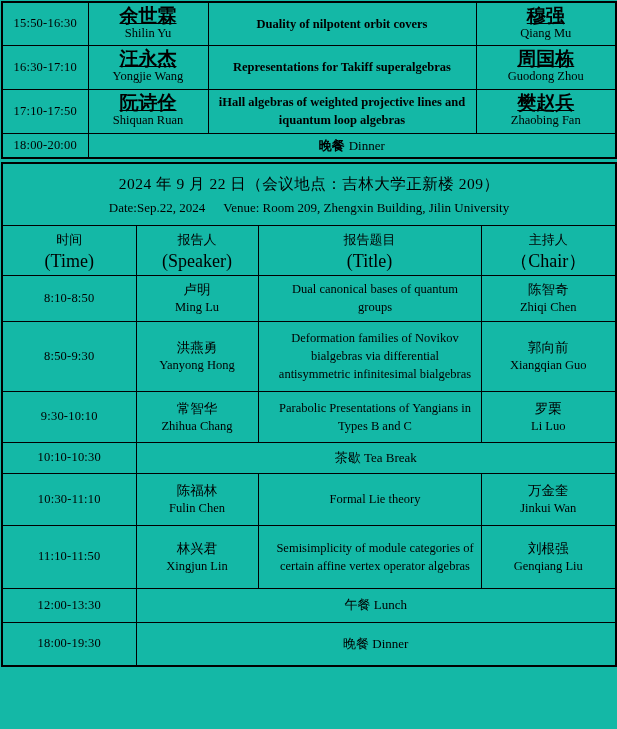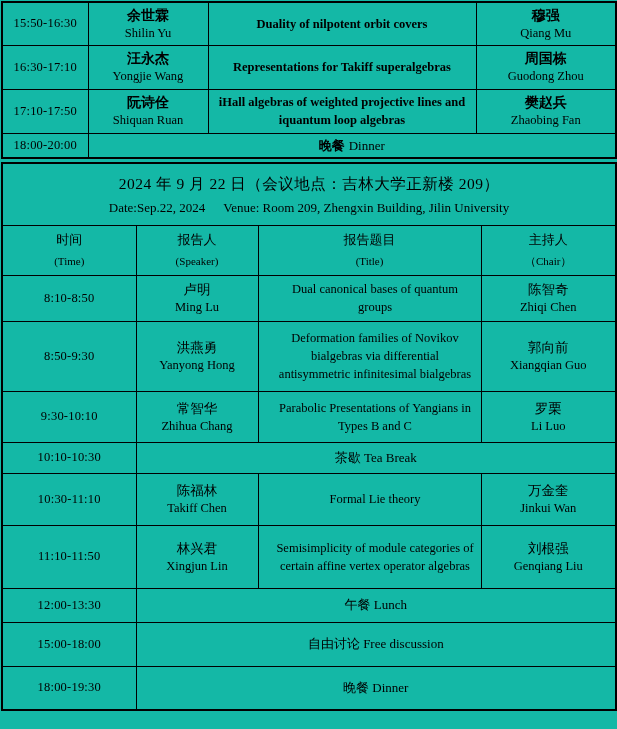--- a/index.html
+++ b/index.html
@@ -34,21 +34,22 @@
 
   
   .time  { font-size: 12.5px; letter-spacing: 0.2px; }
   .en    { font-size: 12.5px; line-height: 17px; }
   .cn    { font-size: 13.5px; line-height: 19px; }
 
   
   #t1 .cn {
     font-family: "Liberation Sans", "DejaVu Sans", sans-serif;
     font-weight: bold;
-    font-size: 14px;
+    font-size: 19px;
+    text-decoration: underline;
   }
   #t1 .talk-title {
     font-weight: bold;
     font-size: 12.5px;
     line-height: 18px;
     padding-left: 5px;
     padding-right: 5px;
   }
   #t1 .meal-cn {
     font-family: "Liberation Sans", "DejaVu Sans", sans-serif;
@@ -64,21 +65,21 @@
   #t2 .day-header { padding: 6px 4px 5px 4px; }
   #t2 .day-title {
     font-size: 15.5px;
     line-height: 26px;
     letter-spacing: 0.5px;
     text-align: center;
   }
   #t2 .day-subtitle { font-size: 13px; line-height: 22px; }
   #t2 .day-subtitle .venue-part { margin-left: 18px; }
   #t2 .colhead .cn { line-height: 22px; font-size: 13px; }
-  #t2 .colhead .en { line-height: 20px; font-size: 11px; }
+  #t2 .colhead .en { line-height: 20px; font-size: 18px; }
   #t2 .talk-title {
     font-size: 12.5px;
     line-height: 18px;
     padding-left: 17px;
     padding-right: 6px;
   }
   #t2 .meal { font-size: 13px; }
   .r64 { height: 62px; }
   .r50 { height: 50px; }
   .r46 { height: 46px; }
@@ -236,21 +237,21 @@
       <td colspan="3" class="meal">
         <span>茶歇</span>
         <span>Tea Break</span>
       </td>
     </tr>
 
     <tr class="r52">
       <td class="time">10:30-11:10</td>
       <td>
         <div class="cn">陈福林</div>
-        <div class="en">Takiff Chen</div>
+        <div class="en">Fulin Chen</div>
       </td>
       <td class="talk-title">Formal Lie theory</td>
       <td>
         <div class="cn">万金奎</div>
         <div class="en">Jinkui Wan</div>
       </td>
     </tr>
 
     <tr class="r63">
       <td class="time">11:10-11:50</td>
@@ -266,27 +267,20 @@
     </tr>
 
     <tr class="r34">
       <td class="time">12:00-13:30</td>
       <td colspan="3" class="meal">
         <span>午餐</span>
         <span>Lunch</span>
       </td>
     </tr>
 
-    <tr class="r45">
-      <td class="time">15:00-18:00</td>
-      <td colspan="3" class="meal">
-        <span>自由讨论</span>
-        <span>Free discussion</span>
-      </td>
-    </tr>
 
     <tr class="r45">
       <td class="time">18:00-19:30</td>
       <td colspan="3" class="meal">
         <span>晚餐</span>
         <span>Dinner</span>
       </td>
     </tr>
   </tbody>
     </table>

